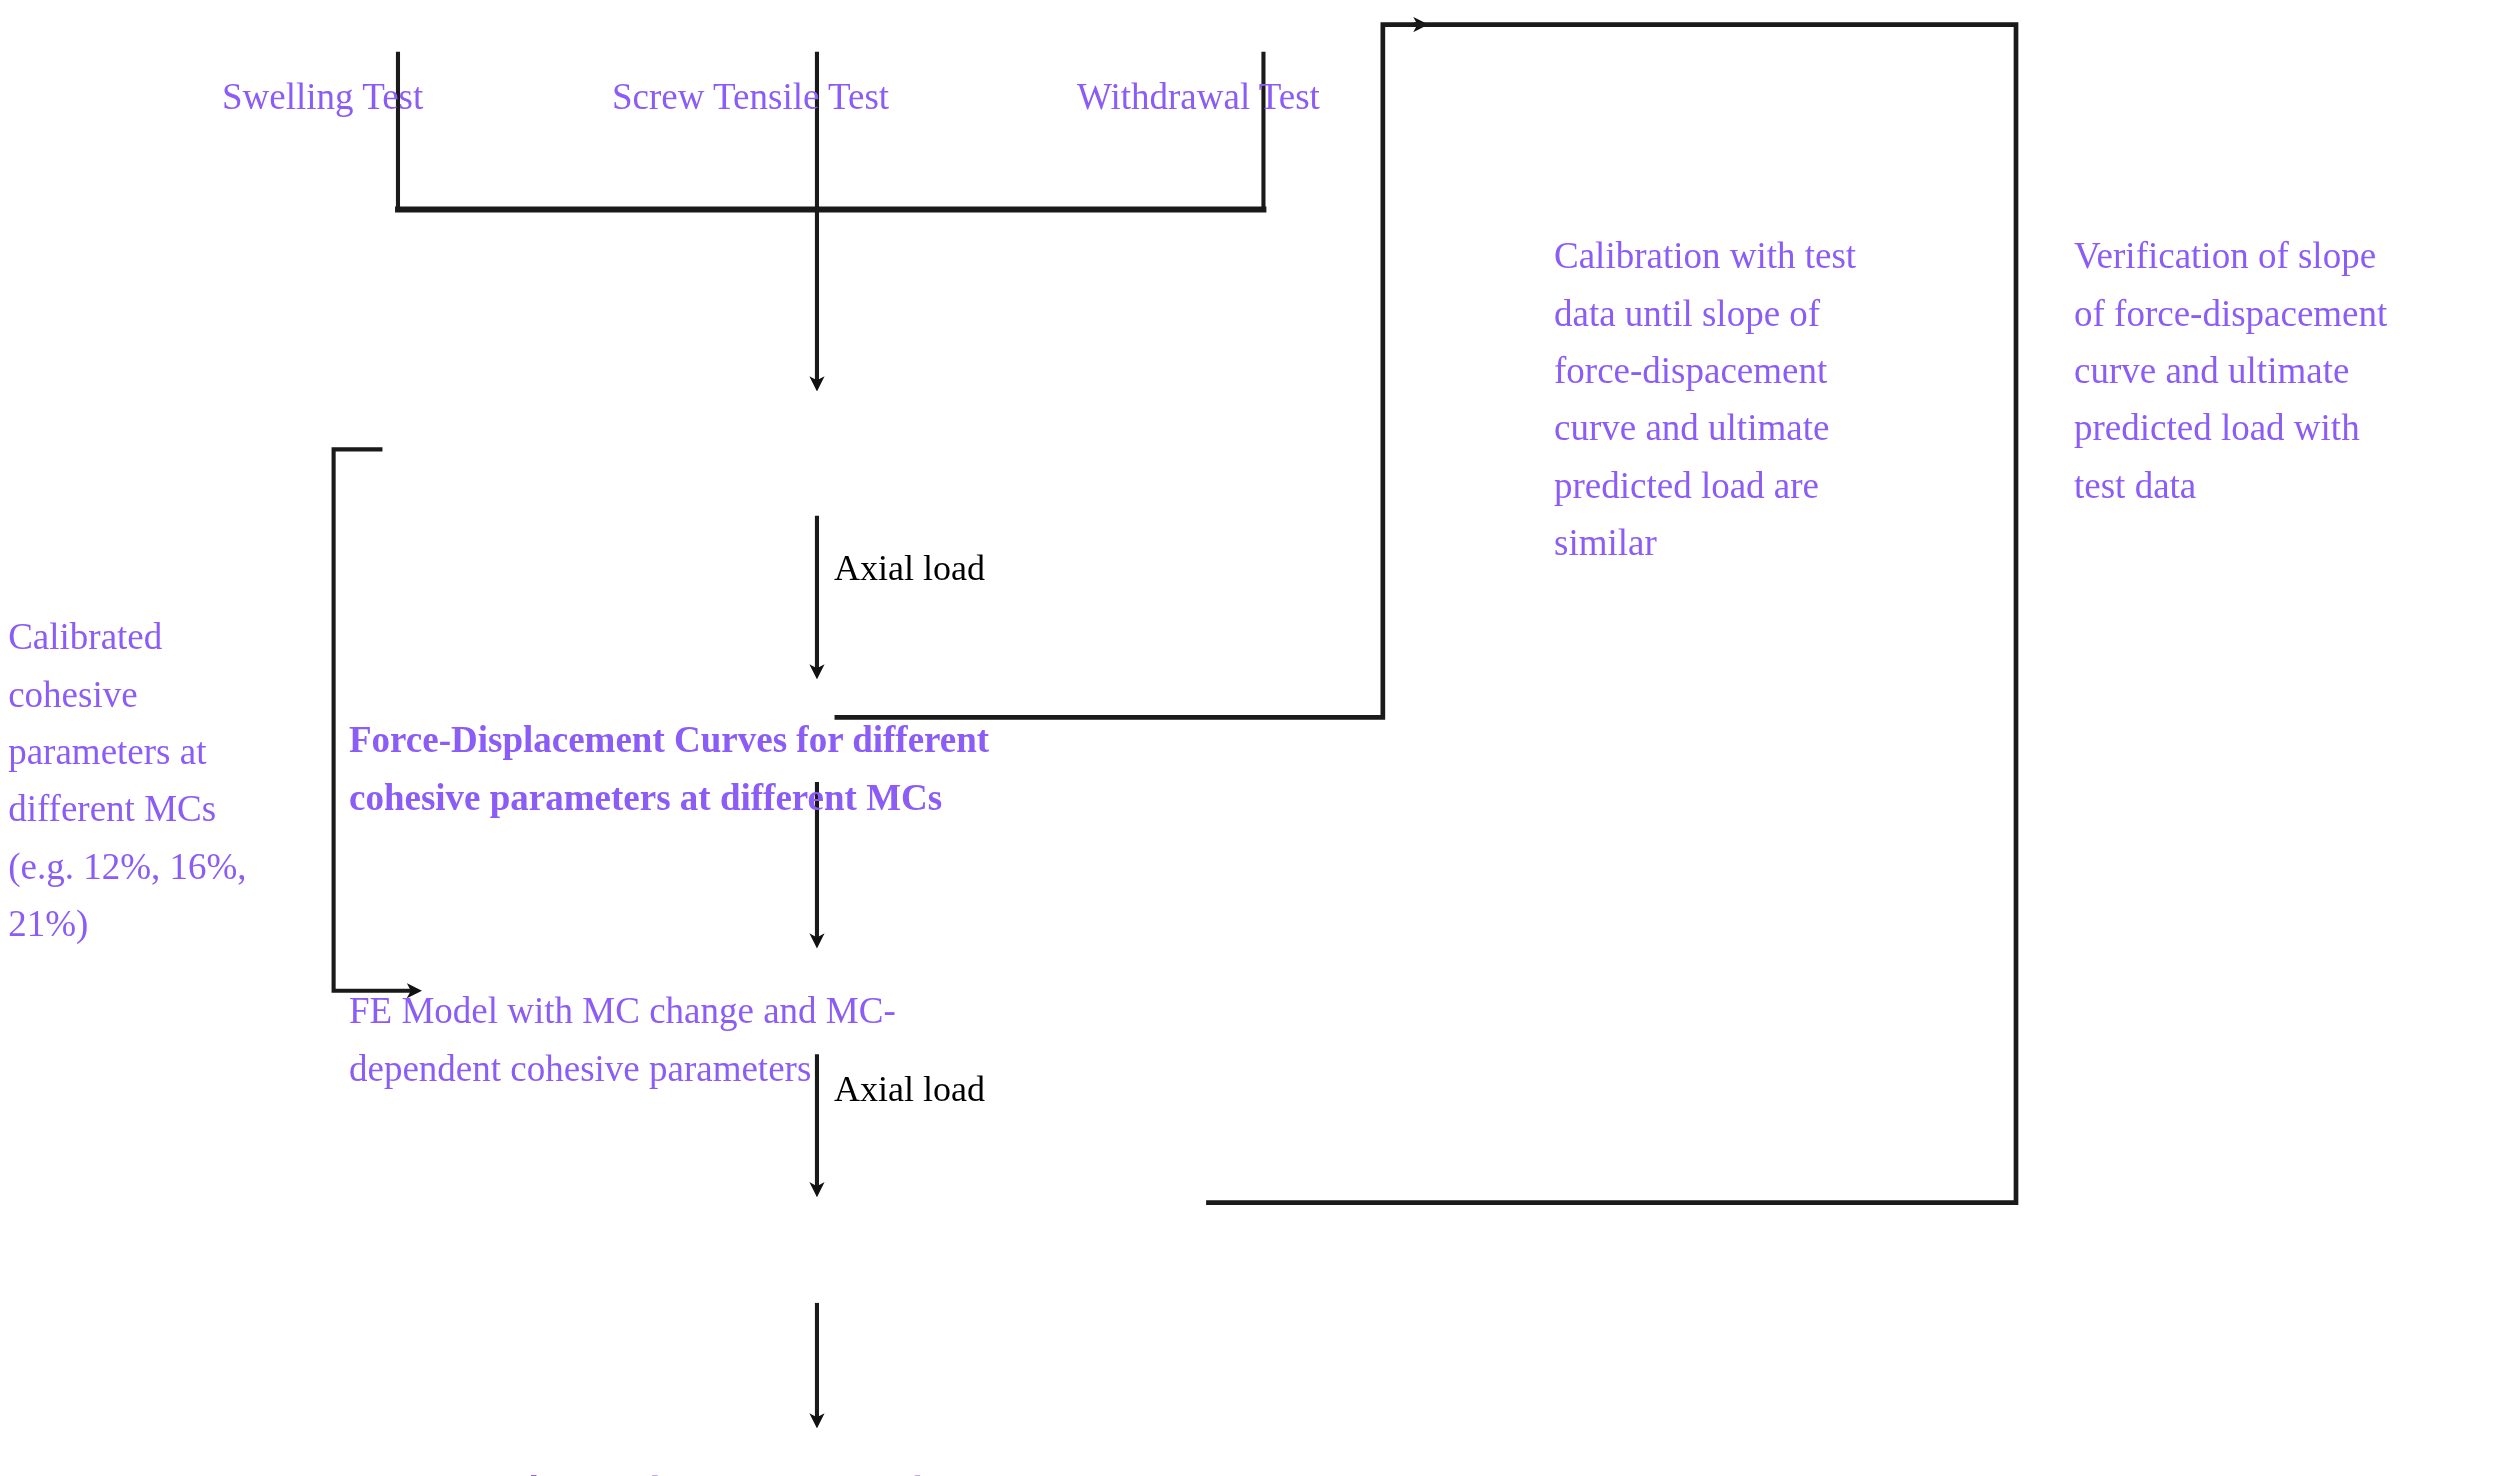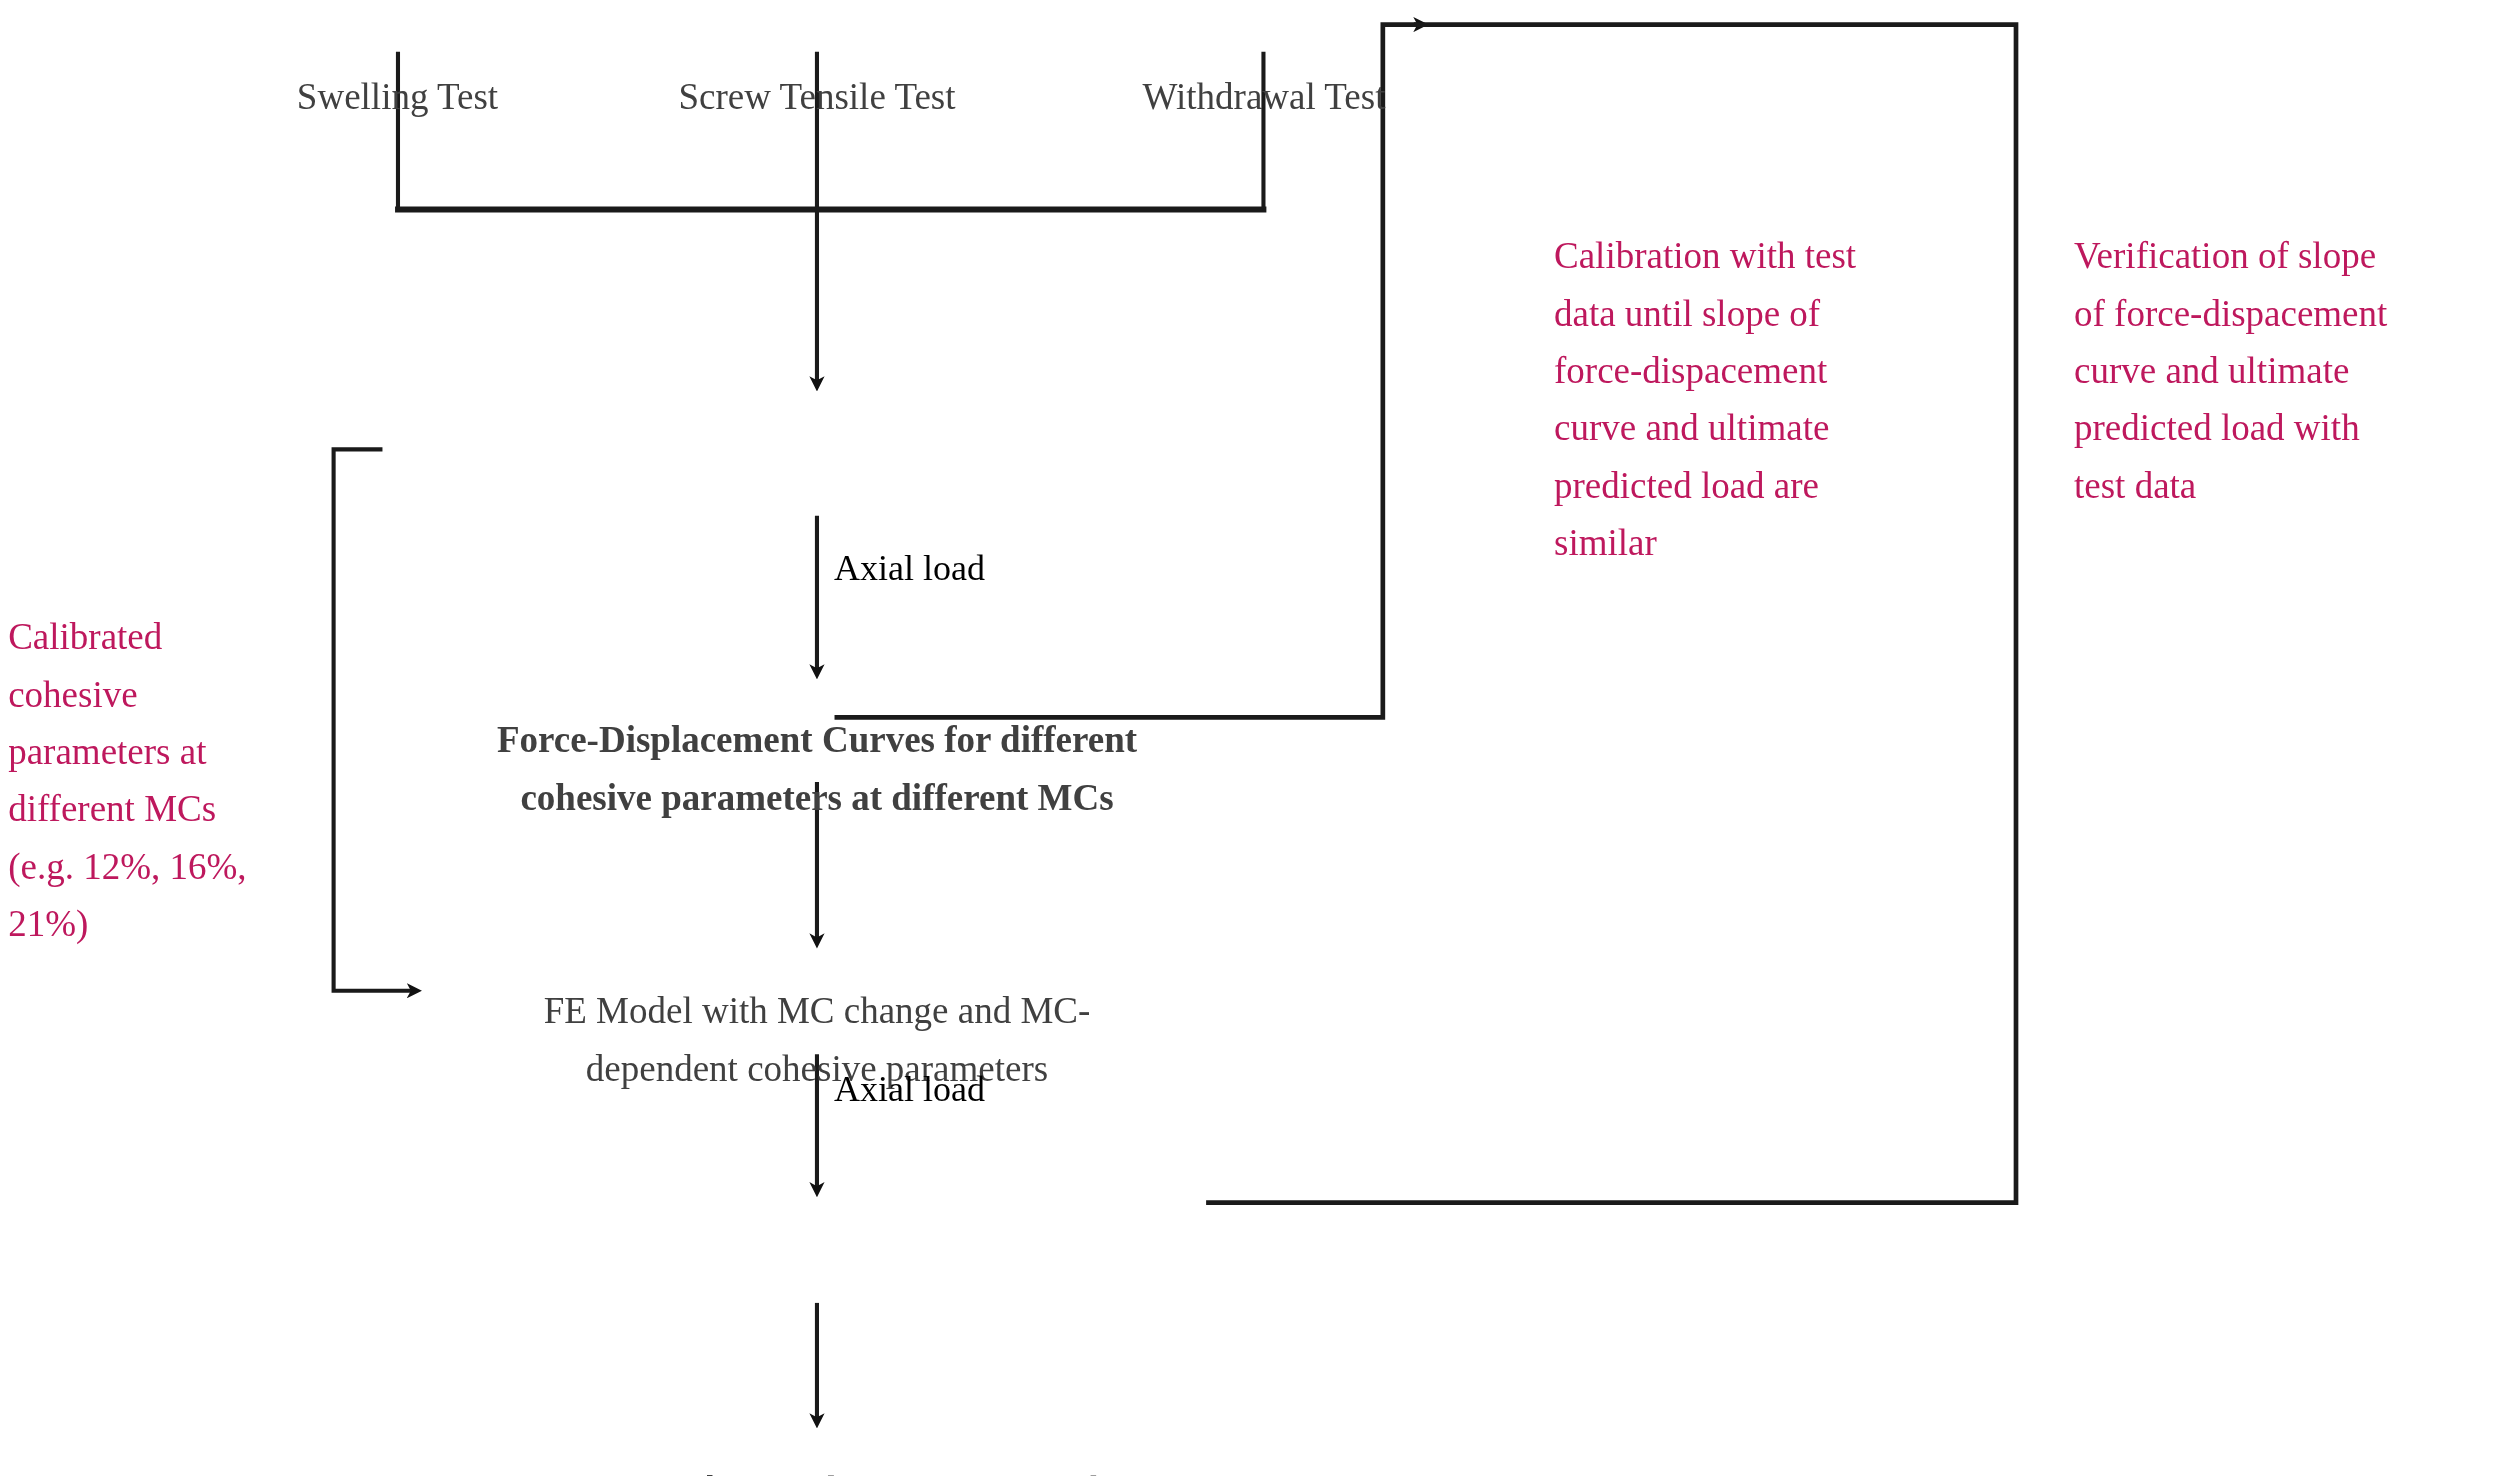--- a/index.html
+++ b/index.html
@@ -1,21 +1,21 @@
 <!DOCTYPE html>
 <html style="font-size:9.4px"><head>
 <meta charset="utf-8">
 <title>Flowchart</title>
 <style>
   html,body{margin:0;padding:0;background:#ffffff;}
   body{font-family:"Liberation Serif","DejaVu Serif",serif;color:#000000;}
   #stage{position:relative;width:2500px;height:1477px;background:#ffffff;overflow:hidden;}
   #wires{position:absolute;left:0;top:0;width:2500px;height:1477px;}
-  .node{position:absolute;text-align:center;font-size:37px;line-height:1.55;color:#404040;white-space:pre-line;}
-  .side{position:absolute;font-size:37px;line-height:1.55;color:#be185d;text-align:left;white-space:pre-line;}
+  .node{position:absolute;text-align:left;font-size:37px;line-height:1.55;color:#8b5cf6;white-space:pre-line;}
+  .side{position:absolute;font-size:37px;line-height:1.55;color:#8b5cf6;text-align:left;white-space:pre-line;}
   .edgelabel{position:absolute;font-size:36px;line-height:1.2;color:#000;text-align:right;white-space:nowrap;}
 </style>
 </head>
 <body>
 
 <div id="stage">
 
   <svg id="wires" viewBox="0 0 4272 2524">
     <defs>
       <marker id="ah-down" markerWidth="26" markerHeight="26" refX="5" refY="13" orient="auto" markerUnits="userSpaceOnUse">

